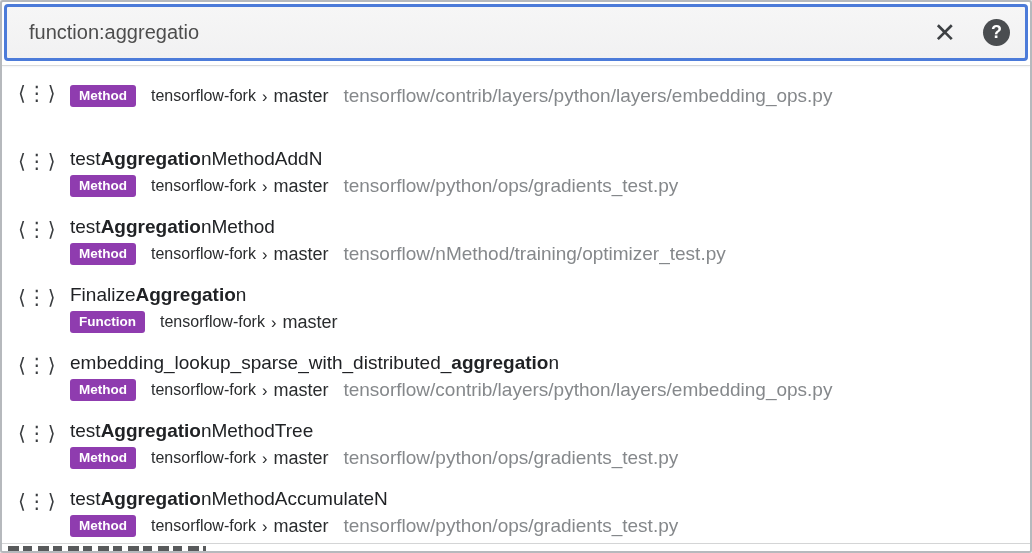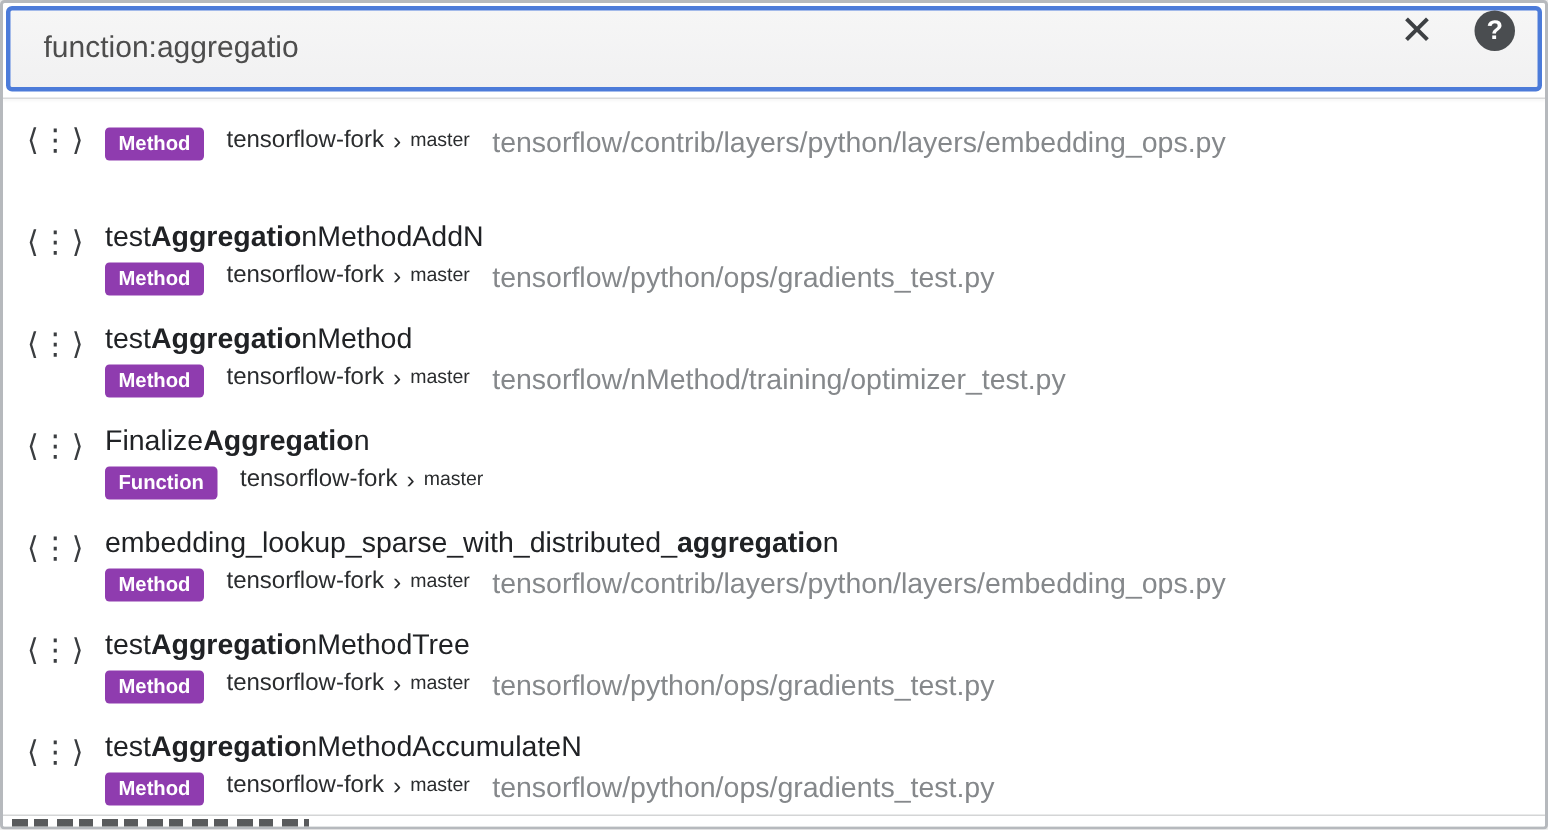--- a/index.html
+++ b/index.html
@@ -17,21 +17,21 @@
   }
 
   
   .search-bar {
     margin: 2px 2px 0 2px;
     height: 57px;
     border: 3px solid #4c7bd9;
     border-radius: 4px;
     background: linear-gradient(#f6f6f6, #f1f1f2);
     display: flex;
-    align-items: flex-start;
+    align-items: center;
   }
   .search-input {
     flex: 1;
     height: 100%;
     border: none;
     outline: none;
     background: transparent;
     font-family: "Liberation Sans", "DejaVu Sans", sans-serif;
     font-size: 20px;
     color: #4d4d4d;
@@ -90,34 +90,34 @@
   .result-body { flex: 1; min-width: 0; }
   .title {
     font-size: 19px;
     color: #202225;
     white-space: nowrap;
   }
   .title .match { font-weight: bold; }
   .meta {
     margin-top: 5px;
     display: flex;
-    align-items: flex-start;
+    align-items: center;
     white-space: nowrap;
   }
   .badge {
     background: #8f3caf;
     color: #ffffff;
     font-size: 13.5px;
     font-weight: bold;
     padding: 3px 9px 4px 9px;
     border-radius: 3px;
   }
   .repo   { margin-left: 15px; font-size: 16px; color: #2a2c2e; }
   .branch-sep { margin: 0 6px; font-size: 16.5px; color: #2a2c2e; }
-  .branch { font-size: 13px; color: #2a2c2e; }
+  .branch { font-size: 18px; color: #2a2c2e; }
   .path   { margin-left: 15px; font-size: 19px; color: #85888b; }
 
   
   .cut-row {
     position: absolute;
     left: 0; right: 0; bottom: 0;
     height: 8px;
     border-top: 1px solid #d4d5d6;
     background: #ffffff;
   }

